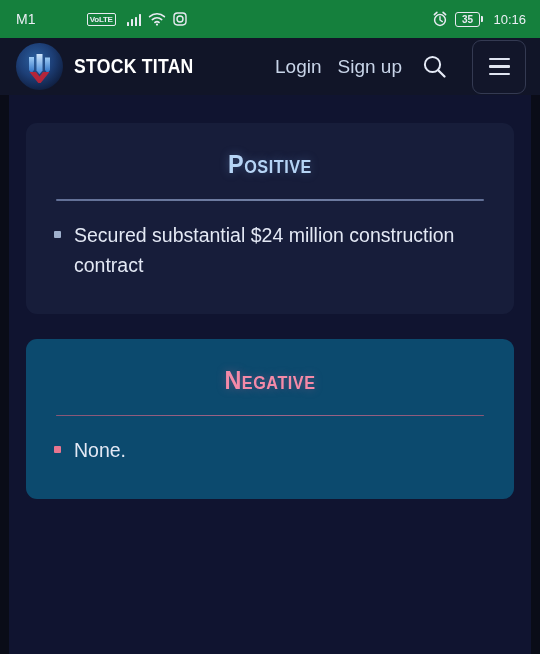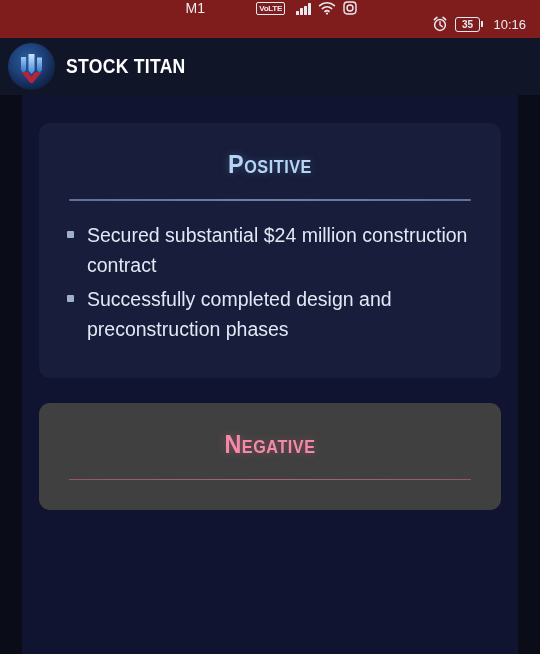--- a/index.html
+++ b/index.html
@@ -7,26 +7,25 @@
   html, body {
     width:540px; height:654px;
     background:#0b0d1a;
     font-family:"Liberation Sans", sans-serif;
     overflow:hidden;
   }
 
   
   .statusbar{
     height:38px; width:100%;
-    background:#7f1d1d;
+    background:#15803d;
     display:flex; align-items:center;
     padding:0 14px 0 16px;
     color:#e8eaf2;
     font-size:14px;
-    flex-direction:column;
   }
   .sb-left{ display:flex; align-items:center; gap:7px; }
   .sb-right{ margin-left:auto; display:flex; align-items:center; gap:7px;justify-content:space-between; }
   .carrier{ font-size:14px; letter-spacing:.2px; color:#eceef5; }
   .volte{
     border:1.4px solid #e8eaf2; border-radius:2px;
     font-size:8px; font-weight:bold; line-height:1;
     padding:2px 2px 1px; color:#e8eaf2;
     letter-spacing:-.3px;
     margin-left:44px;
@@ -46,21 +45,21 @@
     padding:0px 3px; line-height:13px; min-width:25px; text-align:center;
   }
   .batt-cap{ width:2.5px; height:6px; background:#e8eaf2; border-radius:0 1px 1px 0; margin-left:1px;}
   .clock{ font-size:13px; color:#eceef5; margin-left:3px;}
 
   
   .header{
     height:57px; width:100%;
     background:#111528;
     display:flex; align-items:center;
-    padding:0 14px 0 8px;
+    padding:0 14px 0 16px;
     position:relative;
   }
   .logo-wrap{ display:flex; align-items:center; gap:11px; }
   .logo-circle{
     width:47px;height:47px;border-radius:50%;
     background:radial-gradient(circle at 42% 36%, #2b5f9e 0%, #1d3f77 42%, #0e1c3c 80%, #0a1228 100%);
     display:flex;align-items:center;justify-content:center;
     flex:none; position:relative; overflow:hidden;
   }
   .brand{
@@ -85,36 +84,36 @@
     margin-left:6px;
   }
   .menu-btn span{ display:block;width:21px;height:2.5px;background:#dfe4f0;border-radius:1px;}
 
   
   .page{
     position:relative;
     width:100%;
     height:559px;
     background:#0a0c18;
-    padding:0 22px;
+    padding:0 9px;
   }
   .content{
     height:100%;
     background:#101430;
     padding:28px 17px 0;
     overflow:hidden;
     position:relative;
   }
 
   .card{
     border-radius:11px;
     padding:26px 28px 30px;
   }
   .card.positive{ background:#171d3a; }
-  .card.negative{ background:#404040; margin-top:25px; }
+  .card.negative{ background:#0c4a6e; margin-top:25px; }
 
   .card-title{
     text-align:center;
     font-size:26px;
     font-weight:bold;
     font-variant:small-caps;
     letter-spacing:.6px;
     font-family:"Liberation Sans Narrow","Liberation Sans",sans-serif;
     transform:scaleX(.9);
   }
@@ -200,39 +199,56 @@
           </linearGradient>
         </defs>
         <path d="M4 6 h5 v13 l-2.5 3.2 L4 19 Z" fill="url(#bg1)"></path>
         <path d="M11.5 3 h6 v16.5 l-3 3.8 -3-3.8 Z" fill="url(#bg2)"></path>
         <path d="M20 6.5 h5 v12.5 l-2.5 3.2 -2.5-3.2 Z" fill="url(#bg1)"></path>
         <path d="M4.5 21 h6.5 l3.5 4.6 3.5-4.6 h6.5 l-10 12.5 Z" fill="#b3253a"></path>
       </svg>
     </div>
     <div class="brand">STOCK TITAN</div>
   </div>
+  <div class="nav">
+    <a href="#">Login</a>
+    <a href="#">Sign up</a>
+    <div class="icon-btn">
+      <svg width="27" height="27" viewBox="0 0 27 27">
+          <circle cx="11.5" cy="11.5" r="7.6" fill="none" stroke="#e5eaf6" stroke-width="2"></circle>
+          <path d="M17.2 17.2 L23.5 23.5" stroke="#e5eaf6" stroke-width="2.3" stroke-linecap="round"></path>
+        </svg>
+    </div>
+    <div class="menu-btn">
+      <span></span>
+        <span></span>
+        <span></span>
+    </div>
+  </div>
 </div>
 
 <div class="page">
   <div class="content">
 
     <div class="card positive">
       <div class="card-title">Positive</div>
       <div class="divider"></div>
       <ul class="bullets">
         <li>
           <span class="bl"></span>
           <span class="bl-text">Secured substantial $24 million construction contract</span>
         </li>
-        <li>
-          <span class="bl"></span>
-          <span class="bl-text">Successfully completed design and preconstruction phases</span>
-        </li>
       </ul>
     </div>
 
     <div class="card negative">
       <div class="card-title">Negative</div>
       <div class="divider"></div>
+      <ul class="bullets">
+        <li>
+          <span class="bl"></span>
+          <span class="bl-text">None.</span>
+        </li>
+      </ul>
     </div>
 
   </div>
 </div>
 
 </body></html>

